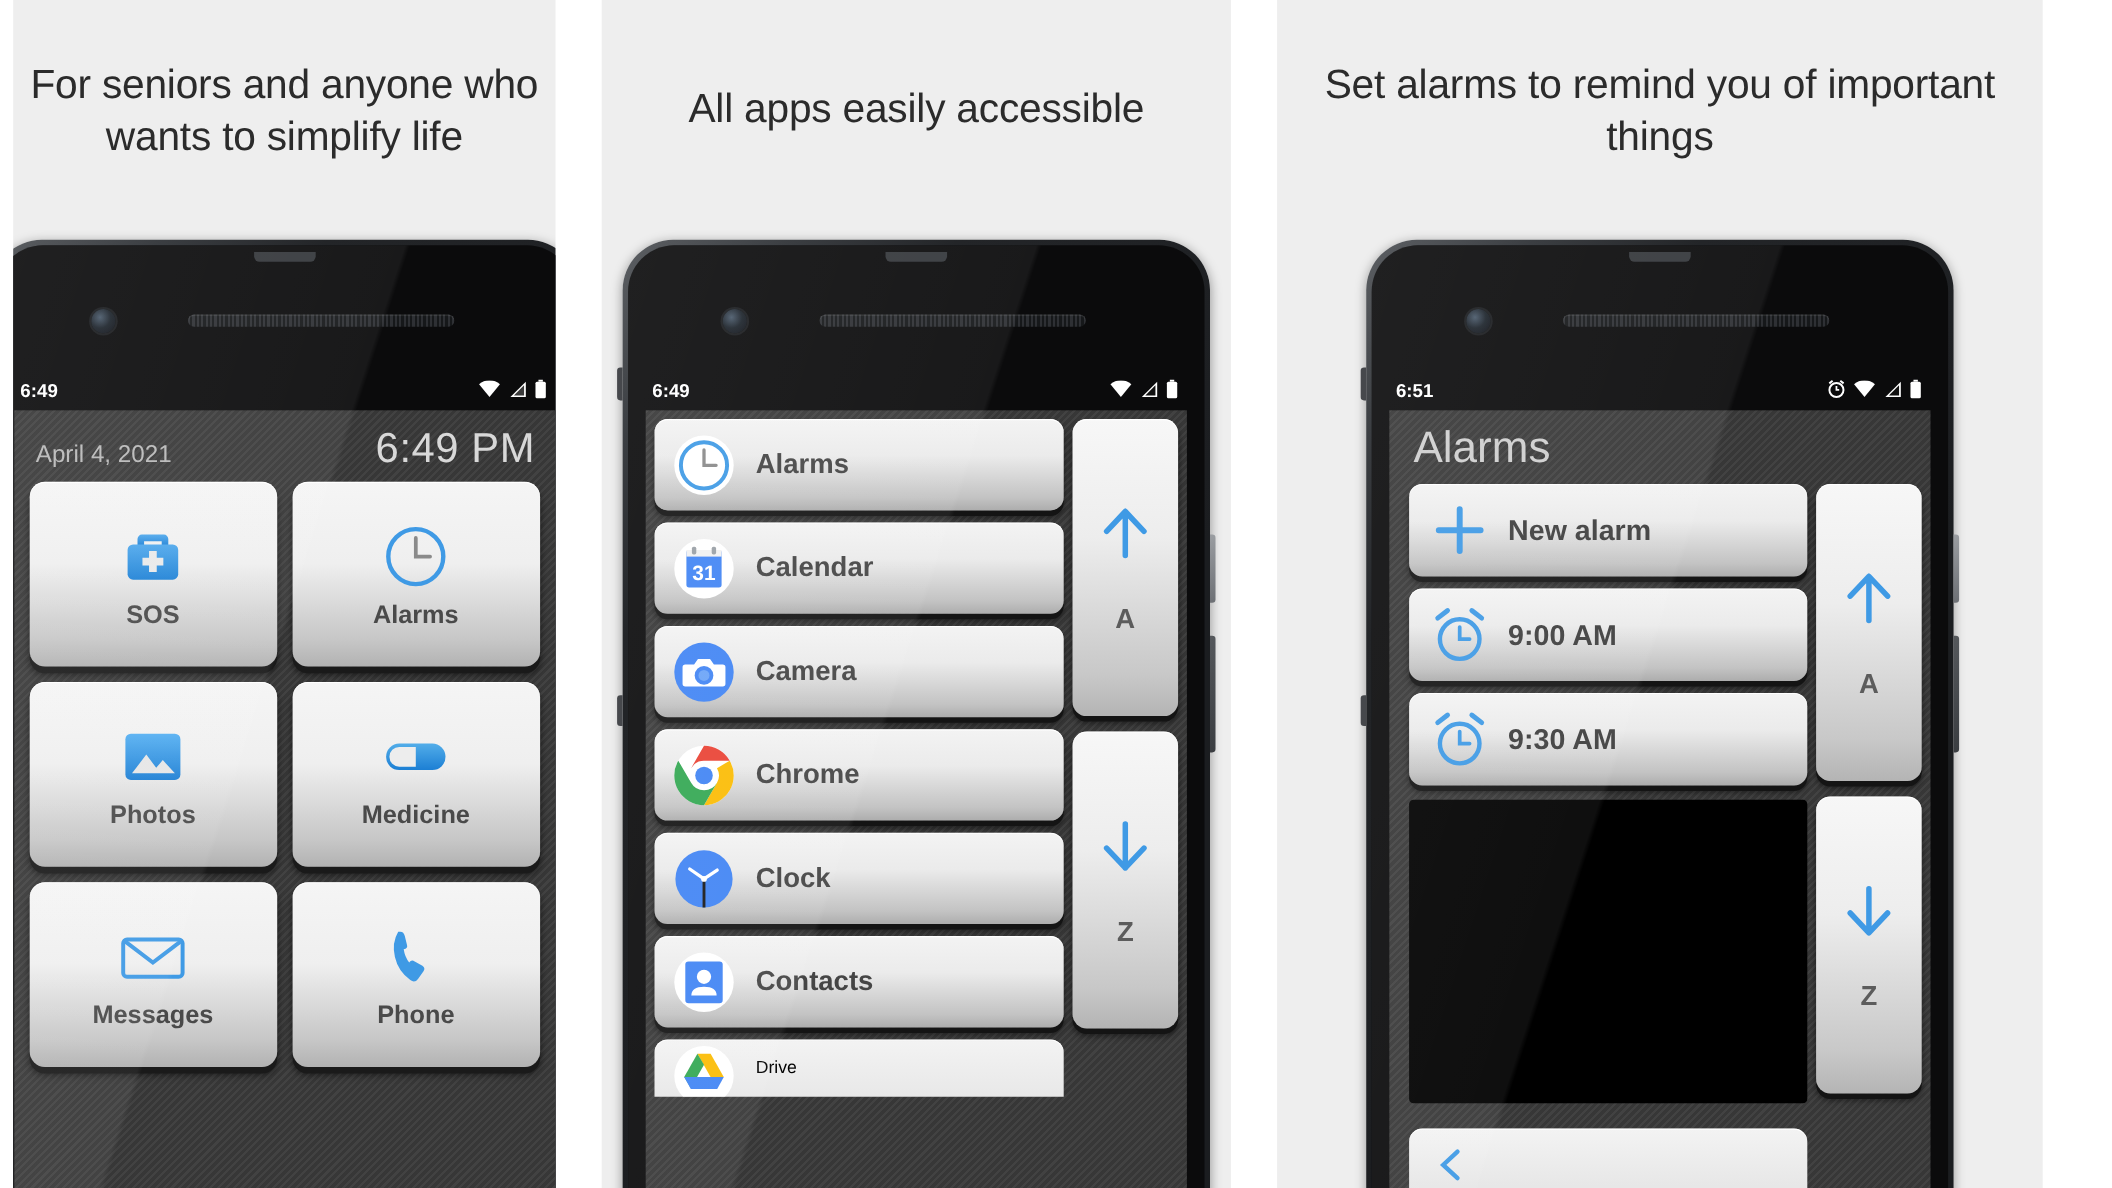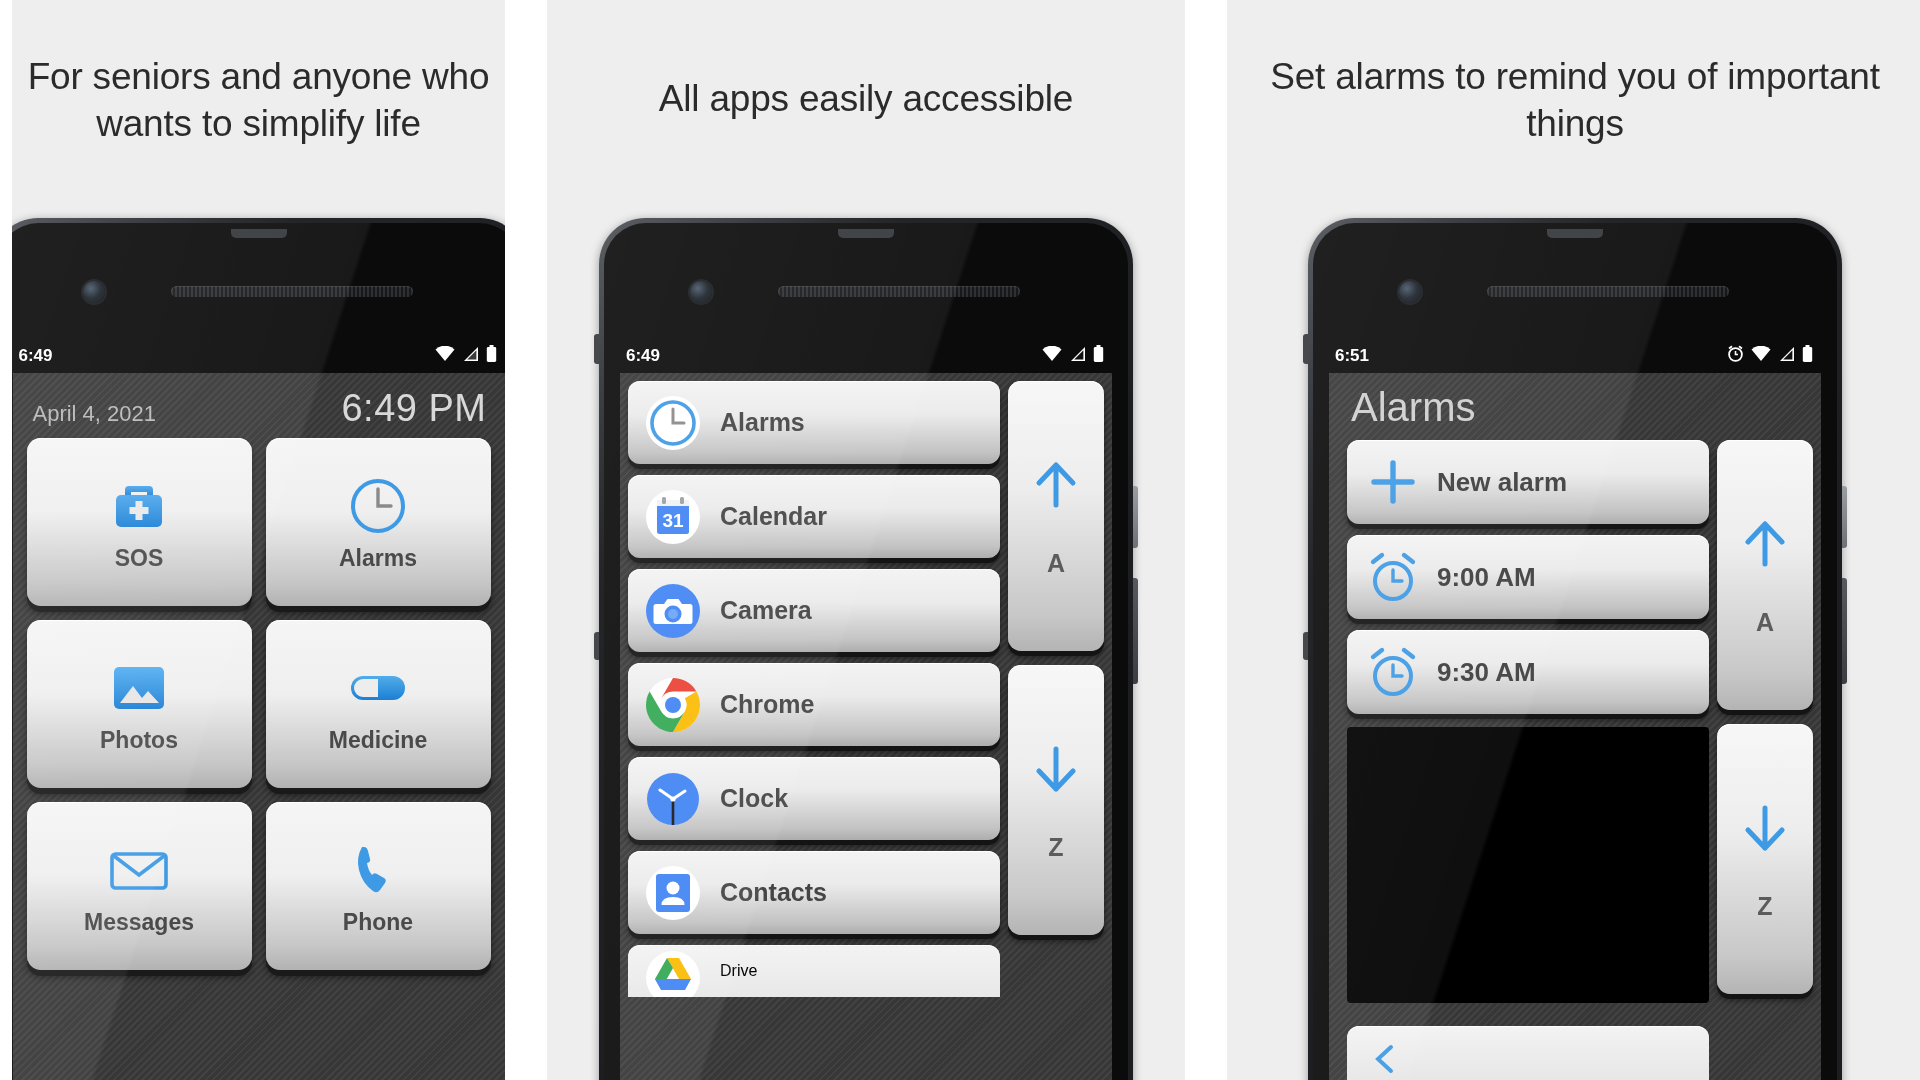--- a/index.html
+++ b/index.html
@@ -17,21 +17,21 @@
     gap:0;
   }
   .panel{
     position:relative;
     background:#eeeeee;
     overflow:hidden;
     flex:0 0 auto;
   }
   .panel.p1{ width:493px;margin-left:12px; }
   .gap{ flex:0 0 42px; background:#ffffff; }
-  .panel.p2{ width:638px; }
+  .panel.p2{ width:572px; }
   .panel.p3{ width:696px; }
 
   
   .caption{
     position:absolute;
     left:0; right:0; top:54px;
     text-align:center;
     font-size:37px;
     line-height:1.26;
     color:#2b2b2b;

